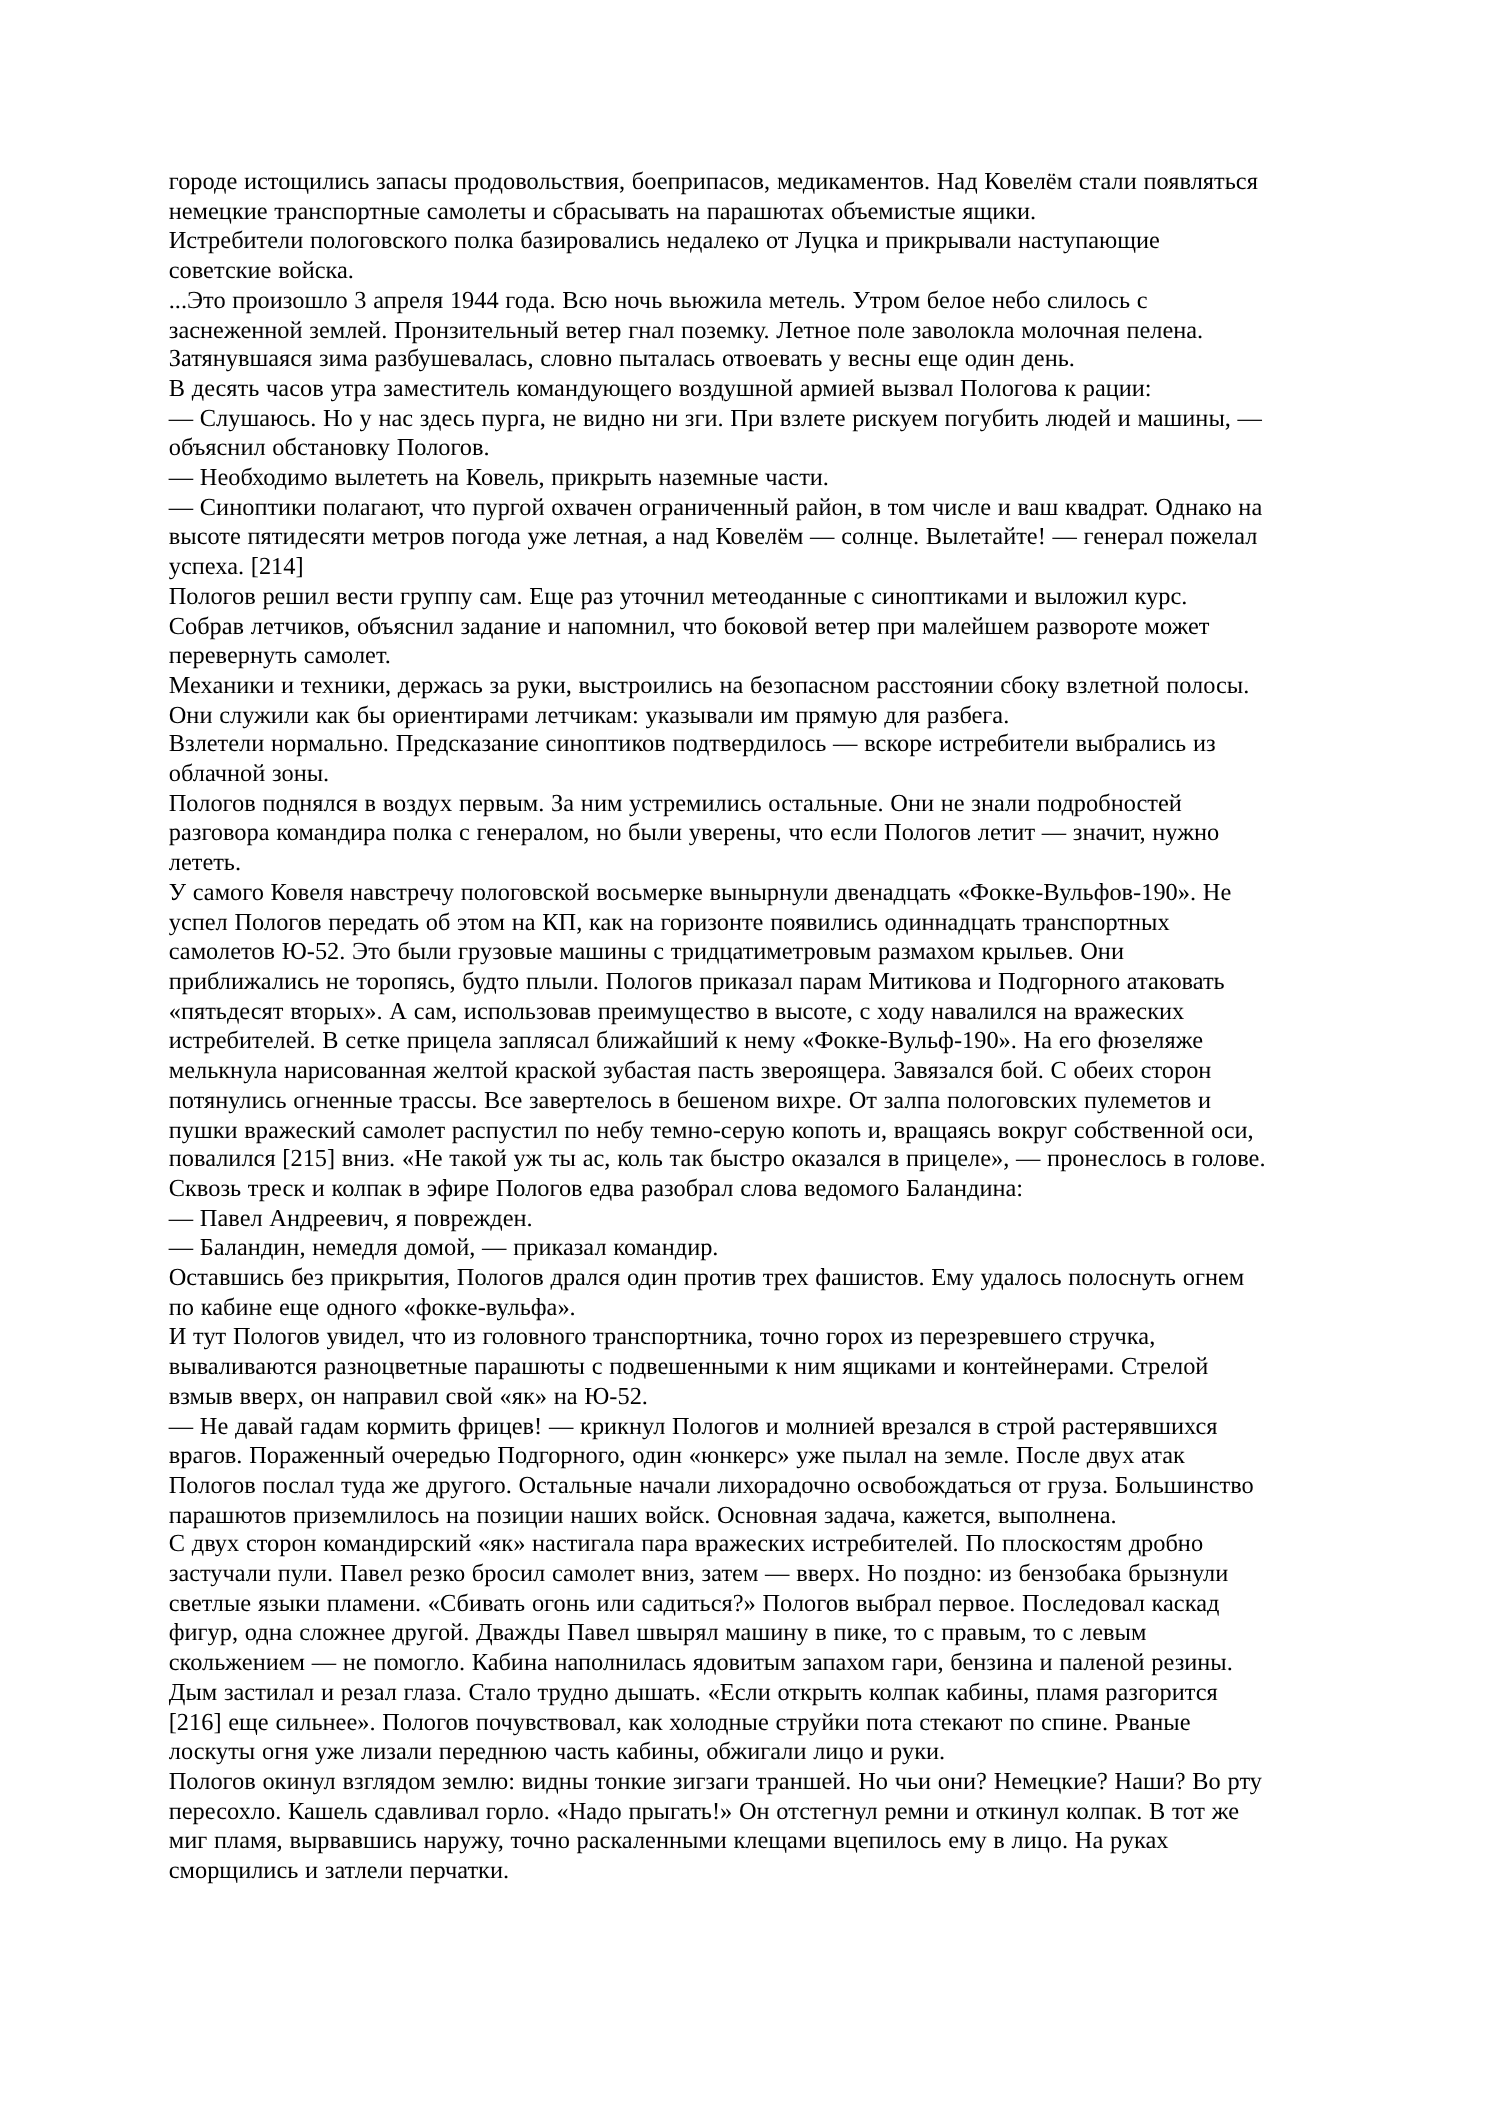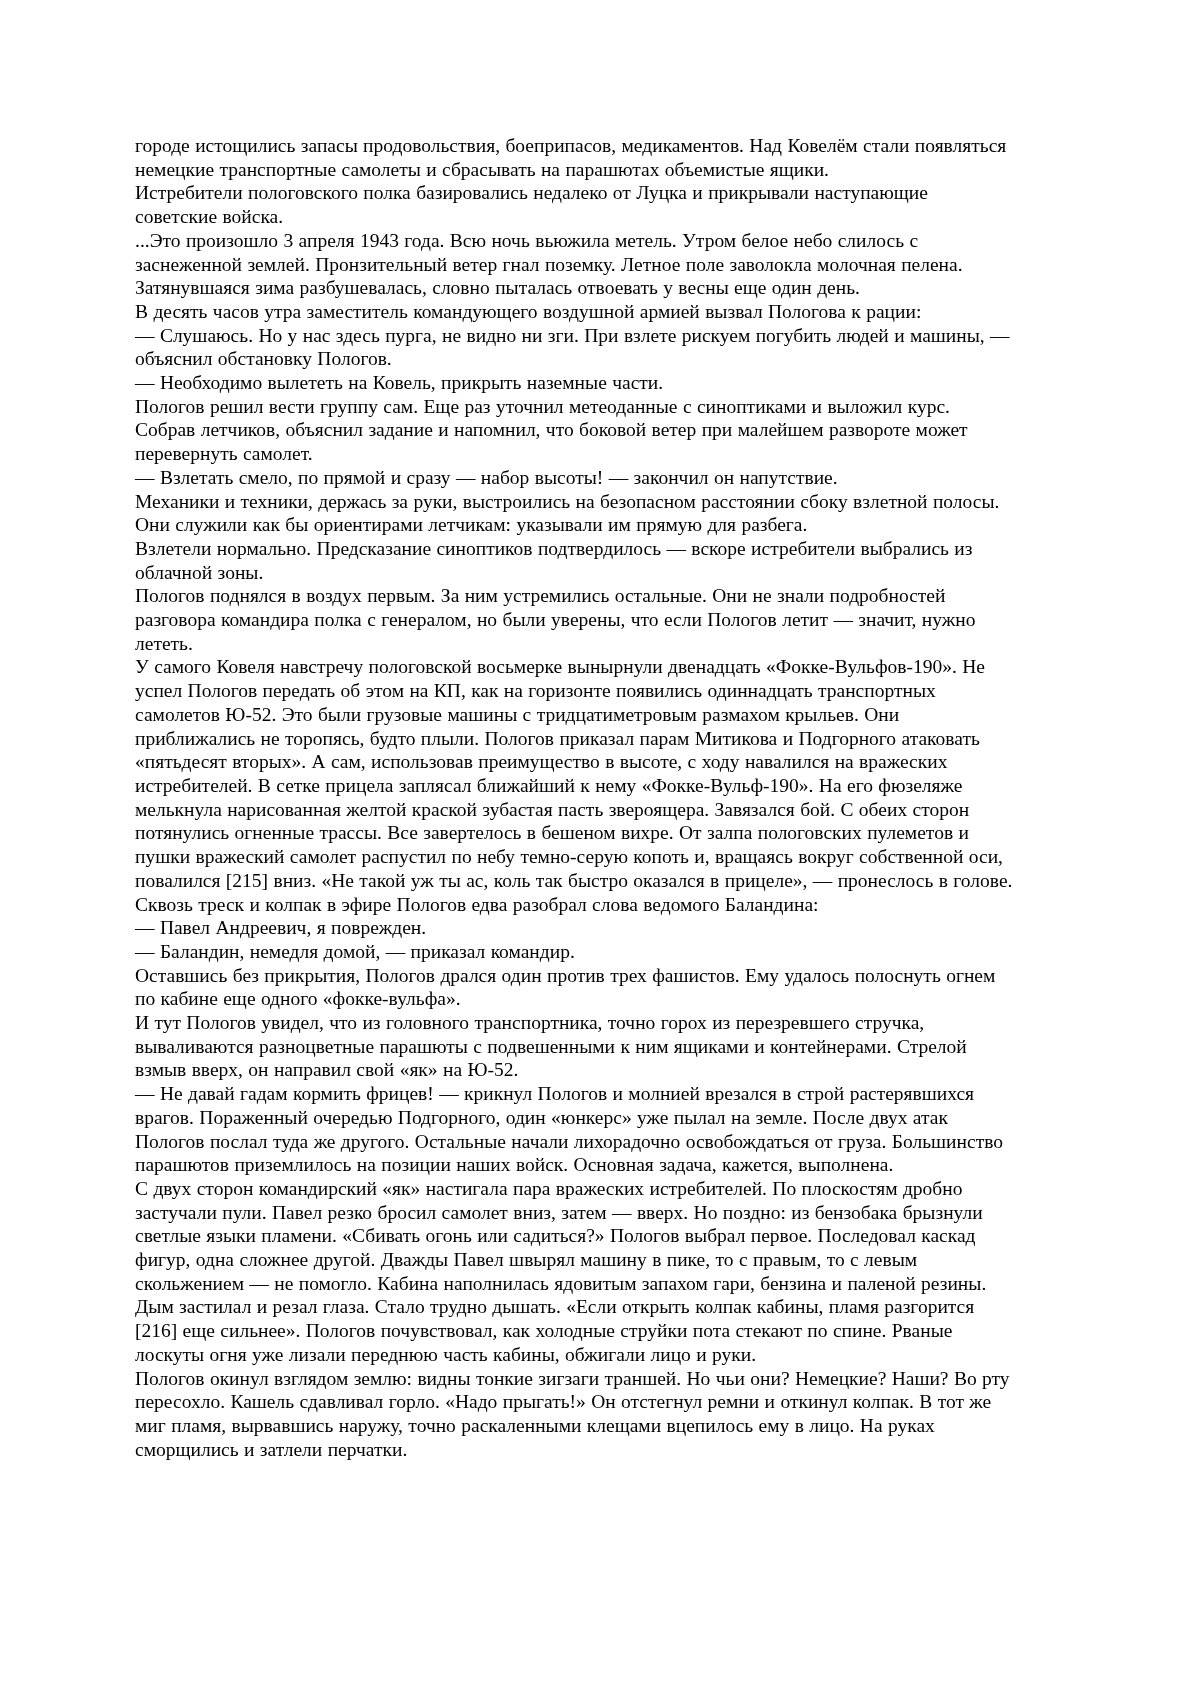--- a/index.html
+++ b/index.html
@@ -32,26 +32,26 @@
     word-spacing: 0.5px;
   }
 </style>
 </head>
 <body>
 
 <div class="page">
   <div class="text-block">
     <p>городе истощились запасы продовольствия, боеприпасов, медикаментов. Над Ковелём стали появляться немецкие транспортные самолеты и сбрасывать на парашютах объемистые ящики.</p>
     <p>Истребители пологовского полка базировались недалеко от Луцка и прикрывали наступающие советские войска.</p>
-    <p>...Это произошло 3 апреля 1943 года. Всю ночь вьюжила метель. Утром белое небо слилось с заснеженной землей. Пронзительный ветер гнал поземку. Летное поле заволокла молочная пелена. Затянувшаяся зима разбушевалась, словно пыталась отвоевать у весны еще один день.</p>
+    <p>...Это произошло 3 апреля 1944 года. Всю ночь вьюжила метель. Утром белое небо слилось с заснеженной землей. Пронзительный ветер гнал поземку. Летное поле заволокла молочная пелена. Затянувшаяся зима разбушевалась, словно пыталась отвоевать у весны еще один день.</p>
     <p>В десять часов утра заместитель командующего воздушной армией вызвал Пологова к рации:</p>
     <p>— Слушаюсь. Но у нас здесь пурга, не видно ни зги. При взлете рискуем погубить людей и машины, — объяснил обстановку Пологов.</p>
     <p>— Необходимо вылететь на Ковель, прикрыть наземные части.</p>
+    <p>— Синоптики полагают, что пургой охвачен ограниченный район, в том числе и ваш квадрат. Однако на высоте пятидесяти метров погода уже летная, а над Ковелём — солнце. Вылетайте! — генерал пожелал успеха. [214]</p>
     <p>Пологов решил вести группу сам. Еще раз уточнил метеоданные с синоптиками и выложил курс. Собрав летчиков, объяснил задание и напомнил, что боковой ветер при малейшем развороте может перевернуть самолет.</p>
-    <p>— Взлетать смело, по прямой и сразу — набор высоты! — закончил он напутствие.</p>
     <p>Механики и техники, держась за руки, выстроились на безопасном расстоянии сбоку взлетной полосы. Они служили как бы ориентирами летчикам: указывали им прямую для разбега.</p>
     <p>Взлетели нормально. Предсказание синоптиков подтвердилось — вскоре истребители выбрались из облачной зоны.</p>
     <p>Пологов поднялся в воздух первым. За ним устремились остальные. Они не знали подробностей разговора командира полка с генералом, но были уверены, что если Пологов летит — значит, нужно лететь.</p>
     <p>У самого Ковеля навстречу пологовской восьмерке вынырнули двенадцать «Фокке-Вульфов-190». Не успел Пологов передать об этом на КП, как на горизонте появились одиннадцать транспортных самолетов Ю-52. Это были грузовые машины с тридцатиметровым размахом крыльев. Они приближались не торопясь, будто плыли. Пологов приказал парам Митикова и Подгорного атаковать «пятьдесят вторых». А сам, использовав преимущество в высоте, с ходу навалился на вражеских истребителей. В сетке прицела заплясал ближайший к нему «Фокке-Вульф-190». На его фюзеляже мелькнула нарисованная желтой краской зубастая пасть звероящера. Завязался бой. С обеих сторон потянулись огненные трассы. Все завертелось в бешеном вихре. От залпа пологовских пулеметов и пушки вражеский самолет распустил по небу темно-серую копоть и, вращаясь вокруг собственной оси, повалился [215] вниз. «Не такой уж ты ас, коль так быстро оказался в прицеле», — пронеслось в голове.</p>
     <p>Сквозь треск и колпак в эфире Пологов едва разобрал слова ведомого Баландина:</p>
     <p>— Павел Андреевич, я поврежден.</p>
     <p>— Баландин, немедля домой, — приказал командир.</p>
     <p>Оставшись без прикрытия, Пологов дрался один против трех фашистов. Ему удалось полоснуть огнем по кабине еще одного «фокке-вульфа».</p>
     <p>И тут Пологов увидел, что из головного транспортника, точно горох из перезревшего стручка, вываливаются разноцветные парашюты с подвешенными к ним ящиками и контейнерами. Стрелой взмыв вверх, он направил свой «як» на Ю-52.</p>
     <p>— Не давай гадам кормить фрицев! — крикнул Пологов и молнией врезался в строй растерявшихся врагов. Пораженный очередью Подгорного, один «юнкерс» уже пылал на земле. После двух атак Пологов послал туда же другого. Остальные начали лихорадочно освобождаться от груза. Большинство парашютов приземлилось на позиции наших войск. Основная задача, кажется, выполнена.</p>

